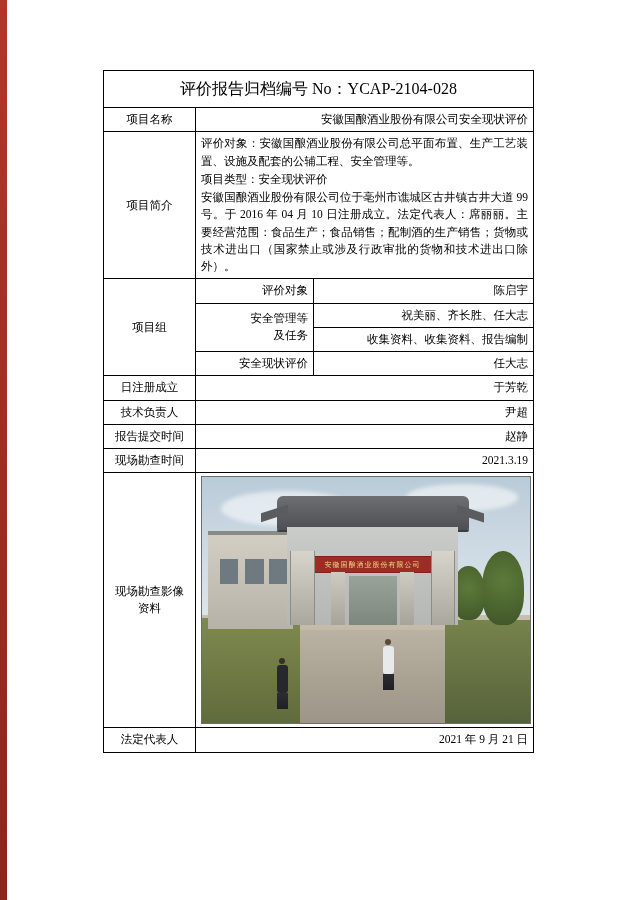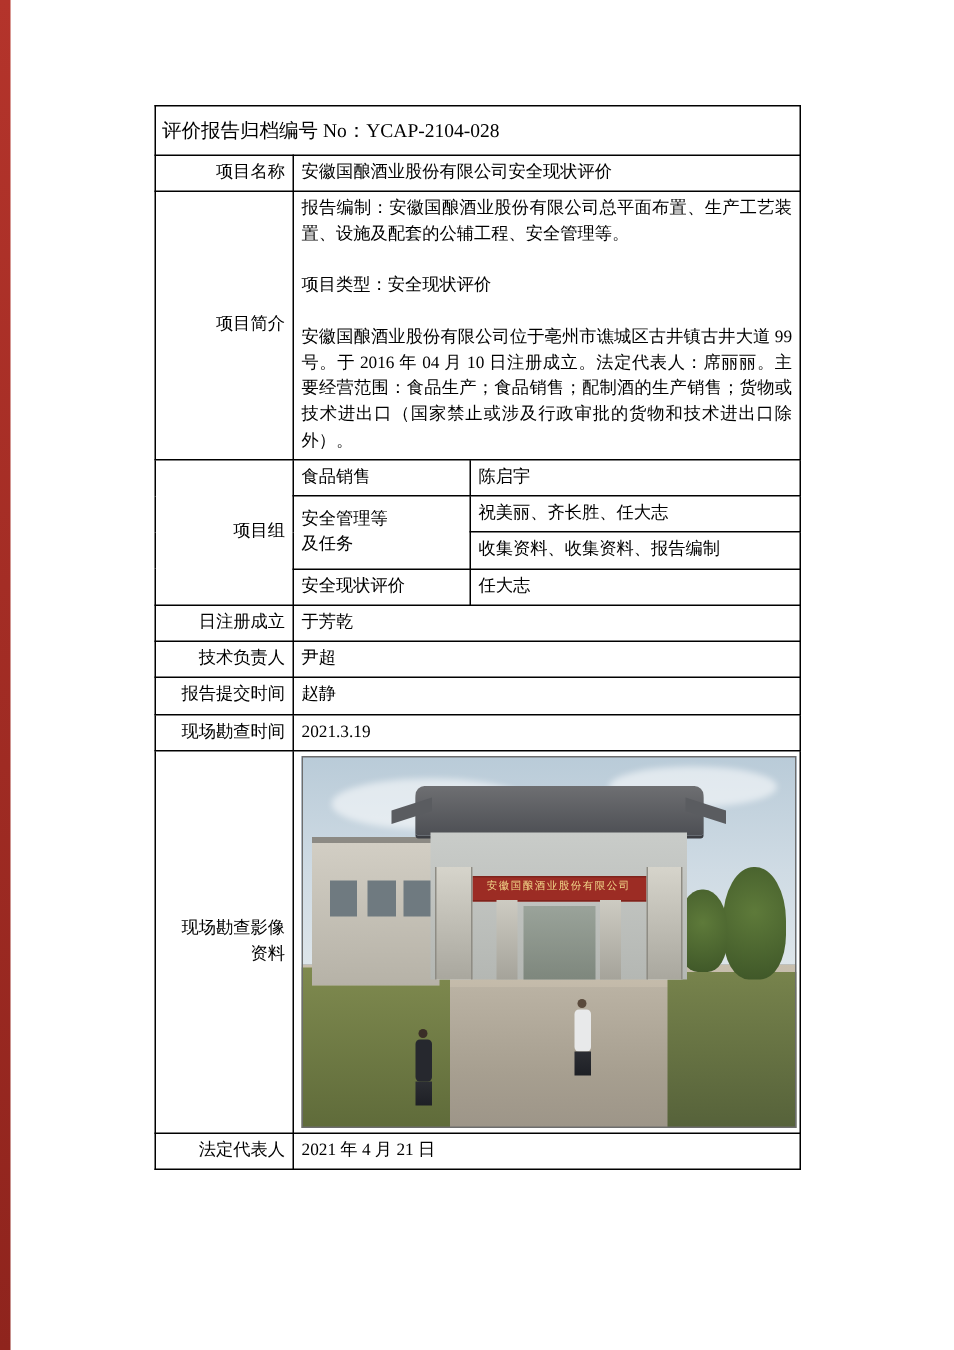--- a/index.html
+++ b/index.html
@@ -28,43 +28,43 @@
     table-layout: fixed;
   }
   .doc-table td {
     border: 1px solid #000000;
     padding: 3px 5px;
     font-size: 11.5px;
     line-height: 1.5;
     vertical-align: middle;
     color: #000000;
   }
-  .c-center { text-align: left; }
+  .c-center { text-align: right; }
   .label-cell {
-    text-align: right;
+    text-align: center;
     font-size: 11.5px;
     line-height: 1.5;
     font-family: Liberation Serif, serif;
   }
   .title-row td {
-    text-align: left;
-    font-size: 13px;
+    text-align: center;
+    font-size: 16px;
     padding: 6px 4px;
   }
   .intro-cell {
     text-align: justify;
     font-size: 11.5px;
     line-height: 1.62;
     padding: 5px 6px;
   }
   .intro-cell p {
     margin: 0;
     text-indent: 0;
   }
-  .intro-cell p + p { margin-top: 17px; }
+  .intro-cell p + p { margin-top: 1px; }
   .photo-cell {
     padding: 4px 2px;
     text-align: center;
     vertical-align: middle;
   }
   .photo-frame {
     position: relative;
     width: 330px;
     height: 248px;
     margin: 0 auto;
@@ -268,28 +268,28 @@
       <tr class="title-row">
         <td colspan="3">评价报告归档编号 No：YCAP-2104-028</td>
       </tr>
       <tr>
         <td class="label-cell">项目名称</td>
         <td class="c-center" colspan="2">安徽国酿酒业股份有限公司安全现状评价</td>
       </tr>
       <tr>
         <td class="label-cell">项目简介</td>
         <td class="intro-cell" colspan="2">
-          <p>报告编制：安徽国酿酒业股份有限公司总平面布置、生产工艺装置、设施及配套的公辅工程、安全管理等。</p>
+          <p>评价对象：安徽国酿酒业股份有限公司总平面布置、生产工艺装置、设施及配套的公辅工程、安全管理等。</p>
           <p>项目类型：安全现状评价</p>
           <p>安徽国酿酒业股份有限公司位于亳州市谯城区古井镇古井大道 99 号。于 2016 年 04 月 10 日注册成立。法定代表人：席丽丽。主要经营范围：食品生产；食品销售；配制酒的生产销售；货物或技术进出口（国家禁止或涉及行政审批的货物和技术进出口除外）。</p>
         </td>
       </tr>
       <tr>
         <td class="label-cell" rowspan="4">项目组</td>
-        <td class="c-center">食品销售</td>
+        <td class="c-center">评价对象</td>
         <td class="c-center">陈启宇</td>
       </tr>
       <tr>
         <td class="c-center" rowspan="2">
           <div>安全管理等</div>
           <div>及任务</div>
         </td>
         <td class="c-center">祝美丽、齐长胜、任大志</td>
       </tr>
       <tr>
@@ -363,17 +363,17 @@
               <div class="body"></div>
               <div class="legs"></div>
             </div>
 
             <div class="photo-border"></div>
           </div>
         </td>
       </tr>
       <tr>
         <td class="label-cell">法定代表人</td>
-        <td class="c-center" colspan="2">2021 年 4 月 21 日</td>
+        <td class="c-center" colspan="2">2021 年 9 月 21 日</td>
       </tr>
     </tbody>
   </table>
 </div>
 
 </body></html>

